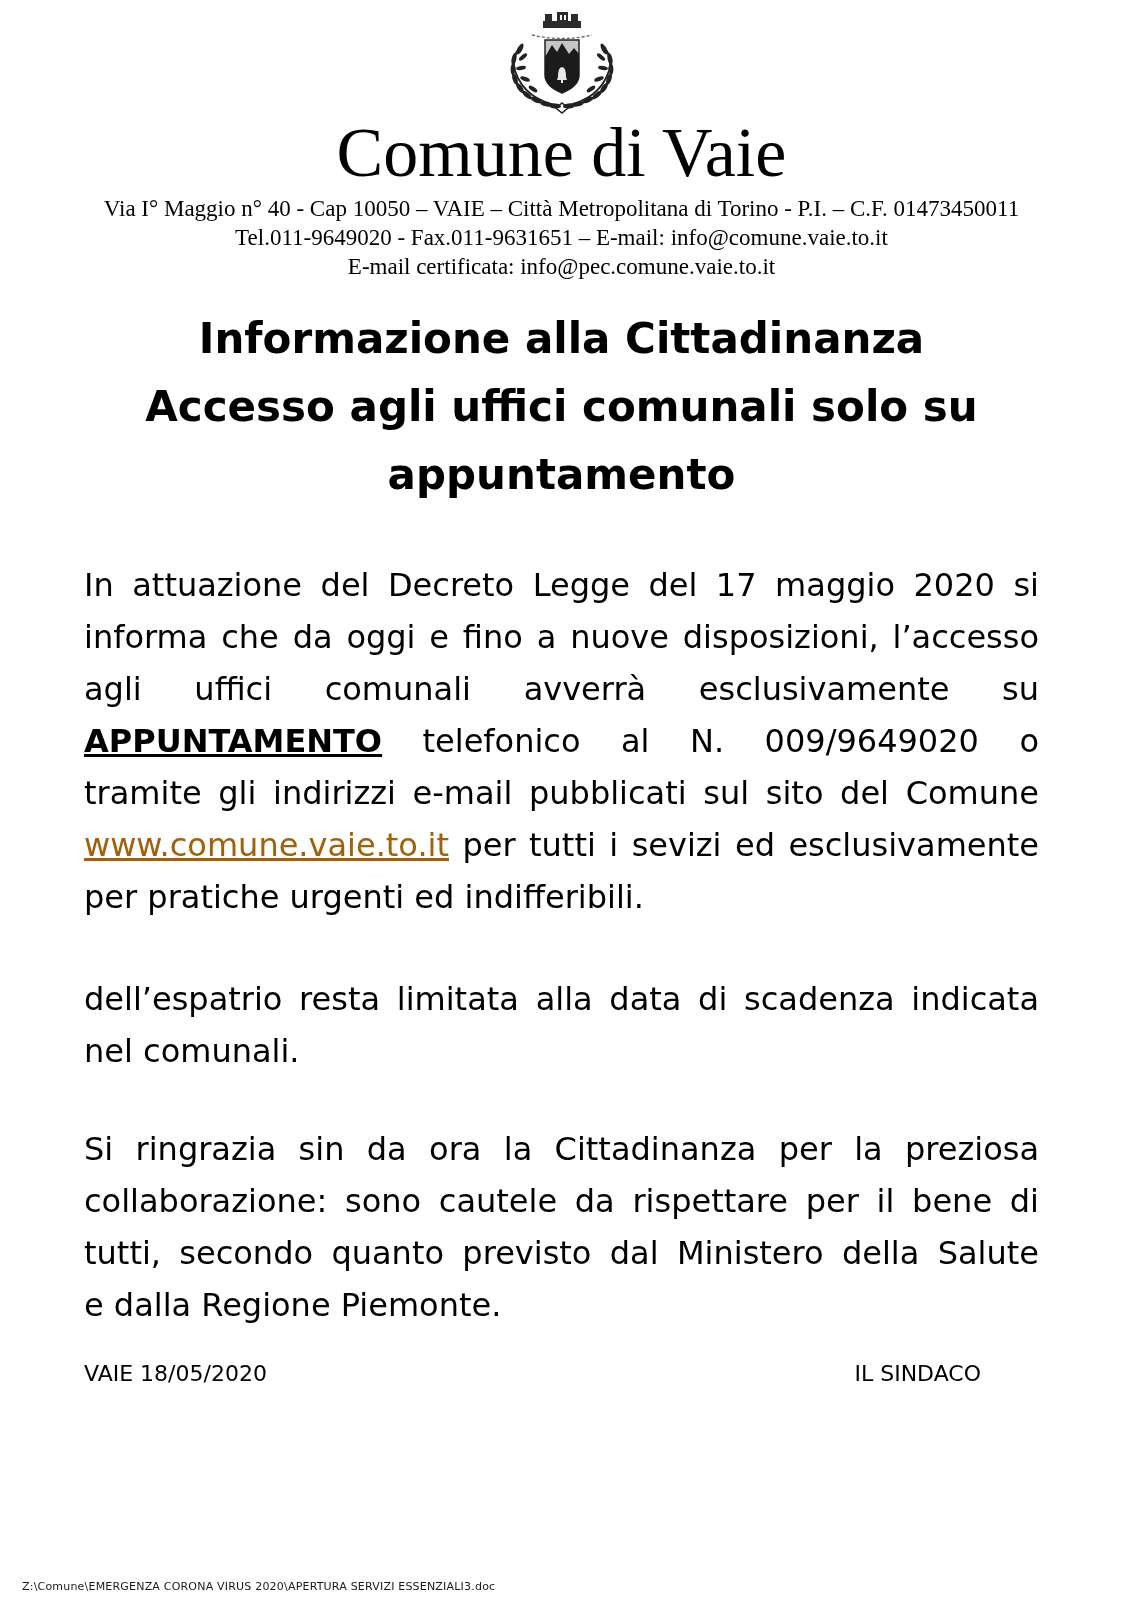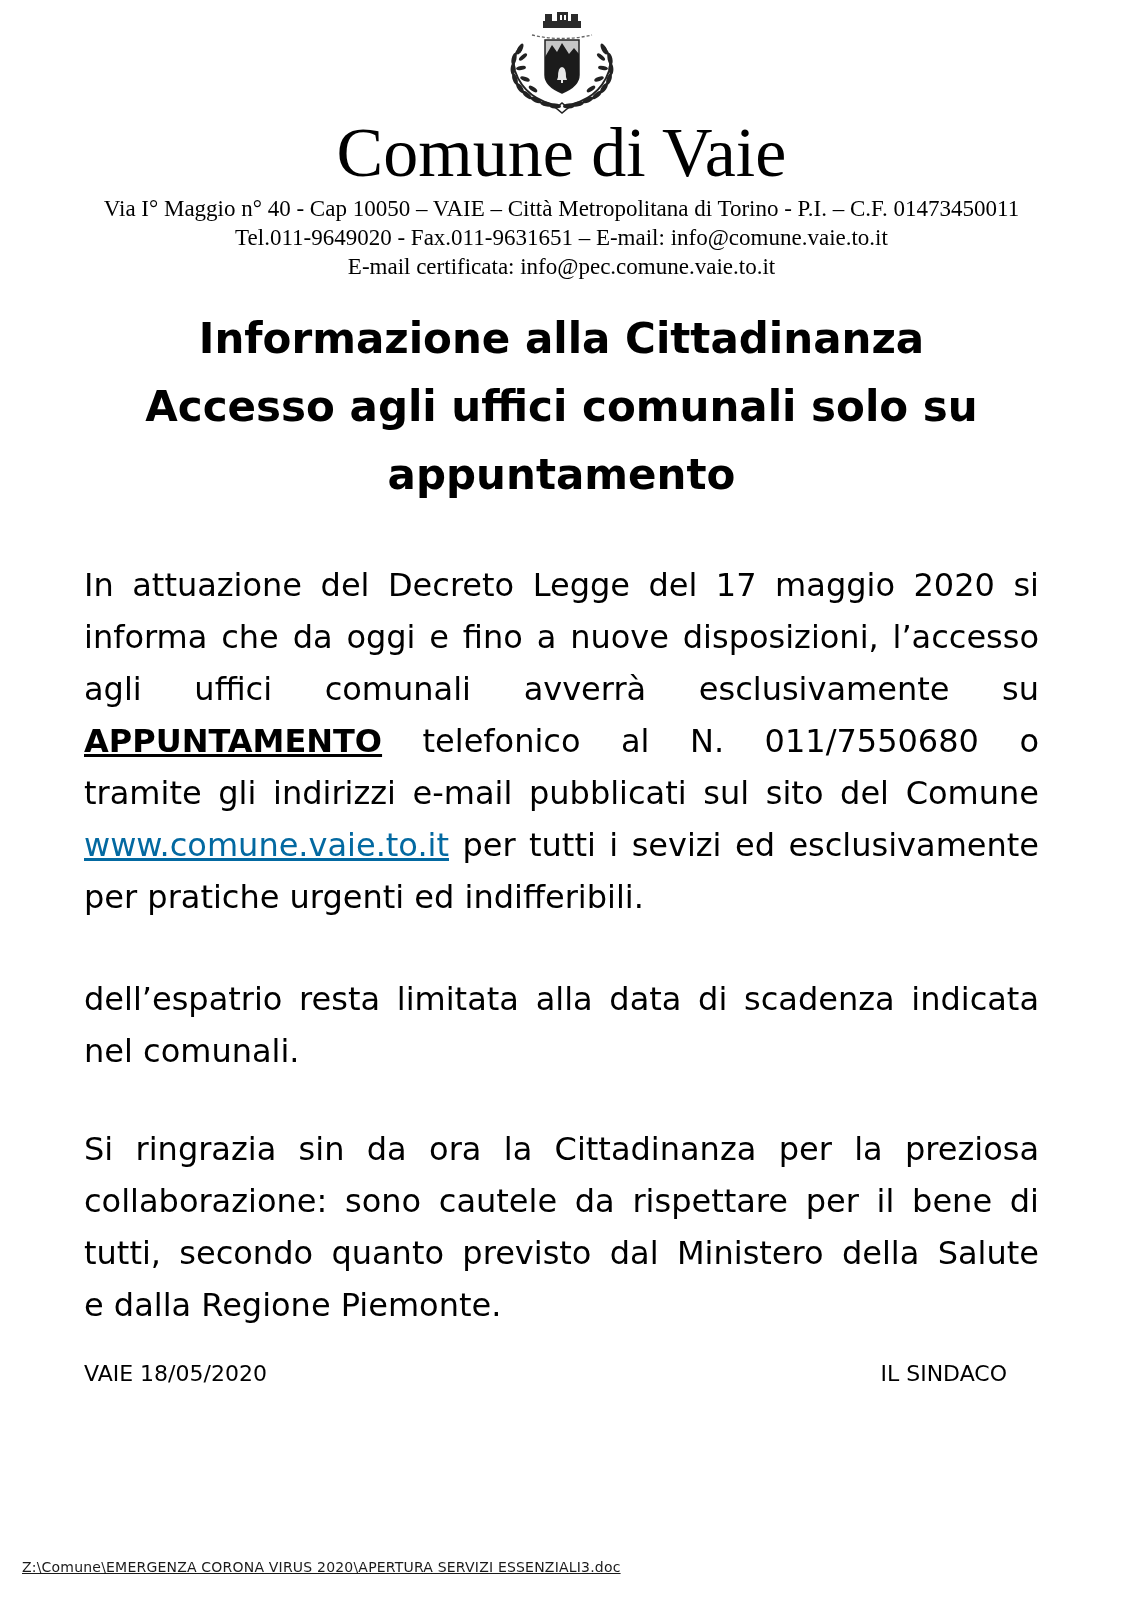--- a/index.html
+++ b/index.html
@@ -41,41 +41,40 @@
   }
   .notice-heading span { display:block; }
 
   
   .para { font-size:32px; line-height:52px; margin:50px 0 0 0; }
   .para.tight { margin-top:46px; }
   .jline { text-align:justify; text-align-last:justify; }
   .lastline { text-align:left; text-align-last:left; }
 
   .bold-underline { font-weight:bold; text-decoration:underline; }
-  a.site-link { color:#0369a1; text-decoration:underline; cursor:pointer; }
+  a.site-link { color:#a16207; text-decoration:underline; cursor:pointer; }
 
   
   .sig-row {
     display:flex;
     justify-content:space-between;
     align-items:baseline;
     margin-top:30px;
     font-size:22px;
   }
-  .sig-row .signature { margin-right:32px; }
+  .sig-row .signature { margin-right:58px; }
 
   
   .file-path {
     position:absolute;
     left:22px;
-    bottom:25px;
-    font-size:14px;
+    bottom:7px;
+    font-size:11px;
     letter-spacing:0.2px;
     color:#1a1a1a;
-    text-decoration:underline;
   }
 </style>
 </head>
 <body>
 
 <div class="page">
   <div class="content">
 
     <header class="doc-header">
       <svg class="emblem" width="150" height="110" viewBox="0 0 150 110" aria-hidden="true">
@@ -143,21 +142,21 @@
     <h2 class="notice-heading">
       <span>Informazione alla Cittadinanza</span>
       <span>Accesso agli uffici comunali solo su</span>
       <span>appuntamento</span>
     </h2>
 
     <div class="para">
       <div class="jline">In attuazione del Decreto Legge del 17 maggio 2020 si</div>
       <div class="jline">informa che da oggi e fino a nuove disposizioni, l’accesso</div>
       <div class="jline">agli uffici comunali avverrà esclusivamente su</div>
-      <div class="jline"><span class="bold-underline">APPUNTAMENTO</span><span> telefonico al N. 011/7550680 o</span></div>
+      <div class="jline"><span class="bold-underline">APPUNTAMENTO</span><span> telefonico al N. 009/9649020 o</span></div>
       <div class="jline">tramite gli indirizzi e-mail pubblicati sul sito del Comune</div>
       <div class="jline"><a href="#" class="site-link">www.comune.vaie.to.it</a><span> per tutti i sevizi ed esclusivamente</span></div>
       <div class="lastline">per pratiche urgenti ed indifferibili.</div>
     </div>
 
     <div class="para">
       <div class="jline">dell’espatrio resta limitata alla data di scadenza indicata</div>
       <div class="lastline">nel comunali.</div>
     </div>
 

